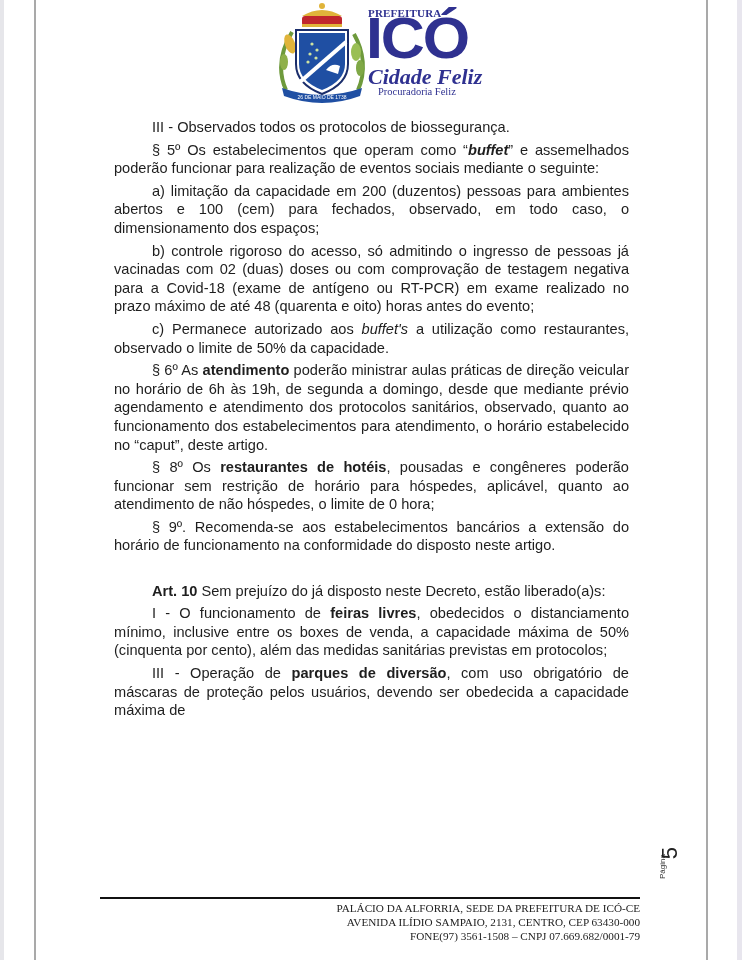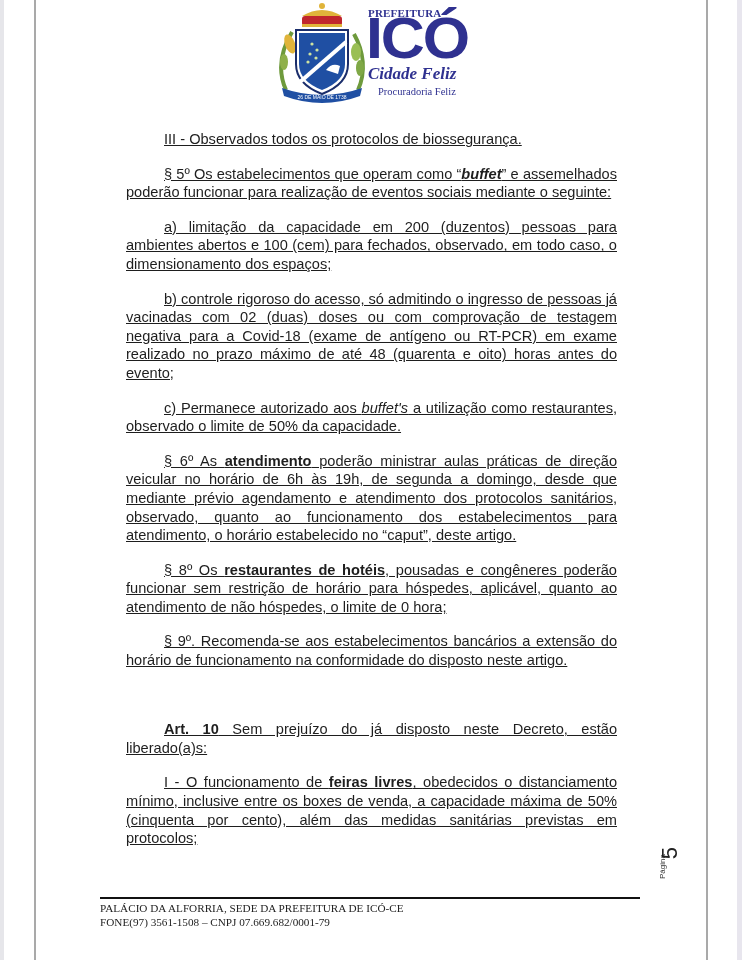--- a/index.html
+++ b/index.html
@@ -13,46 +13,46 @@
   .edge-right { position: absolute; right: 0; top: 0; width: 5px; height: 960px; background: #e8e6ee; }
   .border-left { position: absolute; left: 34px; top: 0; width: 2px; height: 960px; background: #a9a9a9; }
   .border-right { position: absolute; left: 706px; top: 0; width: 2px; height: 960px; background: #a9a9a9; }
 
   
   .logo { position: absolute; left: 272px; top: 2px; width: 230px; height: 104px; }
   .crest { position: absolute; left: 0; top: 0; width: 100px; height: 104px; }
   .logo-text { position: absolute; left: 96px; top: 0; width: 136px; height: 104px; }
   .pref { position: absolute; left: 0; top: 5px; font-family: "Liberation Serif", serif; font-weight: bold; font-size: 11px; color: #2f3190; letter-spacing: 0.2px; }
   .ico { position: absolute; left: -2px; top: 6px; font-family: "Liberation Sans", sans-serif; font-weight: bold; font-size: 58px; line-height: 60px; color: #2f3190; letter-spacing: -2px; transform: scaleX(1.05); transform-origin: left; }
-  .feliz { position: absolute; left: 0; top: 62px; font-family: "Liberation Serif", serif; font-style: italic; font-weight: bold; font-size: 17px; color: #2f3190; }
+  .feliz { position: absolute; left: 0; top: 62px; font-family: "Liberation Serif", serif; font-style: italic; font-weight: bold; font-size: 22px; color: #2f3190; }
   .proc { position: absolute; left: 10px; top: 84px; font-family: "Liberation Serif", serif; font-size: 10.5px; color: #2f3190; }
 
   
   .body-text {
     position: absolute; left: 110px; top: 114px; width: 523px;
     font-size: 14.6px; line-height: 18.6px; text-align: justify;
   }
-  .body-text p { margin: 16px; text-indent: 38px; text-decoration: underline; }
+  .body-text p { margin: 4px; text-indent: 38px; }
   .body-text p.spacer { height: 18.6px; }
 
   .page-num {
     position: absolute; left: 660px; top: 836px; width: 30px; height: 50px;
   }
   .page-num .lbl {
     position: absolute; left: -10px; top: 26px; transform: rotate(-90deg);
     font-size: 8px; color: #333; white-space: nowrap;
   }
   .page-num .num {
     position: absolute; left: 4px; top: 4px; transform: rotate(-90deg);
     font-size: 22px; color: #222;
   }
 
   .footer-rule { position: absolute; left: 100px; top: 897px; width: 540px; height: 2px; background: #111; }
   .footer {
-    position: absolute; left: 100px; top: 902px; width: 540px; text-align: left;
+    position: absolute; left: 100px; top: 902px; width: 540px; text-align: right;
     font-family: "Liberation Serif", serif; font-size: 11.2px; line-height: 13.8px; color: #222;
   }
   .footer div { white-space: nowrap; }
 </style>
 </head>
 <body>
 
 <div class="edge-left"></div>
 <div class="edge-right"></div>
 <div class="border-left"></div>
@@ -99,24 +99,26 @@
     <p>§ 5º Os estabelecimentos que operam como “<span style="font-weight: bold; font-style: italic;">buffet</span>” e assemelhados poderão funcionar para realização de eventos sociais mediante o seguinte:</p>
     <p>a) limitação da capacidade em 200 (duzentos) pessoas para ambientes abertos e 100 (cem) para fechados, observado, em todo caso, o dimensionamento dos espaços;</p>
     <p>b) controle rigoroso do acesso, só admitindo o ingresso de pessoas já vacinadas com 02 (duas) doses ou com comprovação de testagem negativa para a Covid-18 (exame de antígeno ou RT-PCR) em exame realizado no prazo máximo de até 48 (quarenta e oito) horas antes do evento;</p>
     <p>c) Permanece autorizado aos <span style="font-style: italic;">buffet's</span> a utilização como restaurantes, observado o limite de 50% da capacidade.</p>
     <p>§ 6º As <span style="font-weight: bold;">atendimento</span> poderão ministrar aulas práticas de direção veicular no horário de 6h às 19h, de segunda a domingo, desde que mediante prévio agendamento e atendimento dos protocolos sanitários, observado, quanto ao funcionamento dos estabelecimentos para atendimento, o horário estabelecido no “caput”, deste artigo.</p>
     <p>§ 8º Os <span style="font-weight: bold;">restaurantes de hotéis</span>, pousadas e congêneres poderão funcionar sem restrição de horário para hóspedes, aplicável, quanto ao atendimento de não hóspedes, o limite de 0 hora;</p>
     <p>§ 9º. Recomenda-se aos estabelecimentos bancários a extensão do horário de funcionamento na conformidade do disposto neste artigo.</p>
     <p class="spacer"></p>
     <p><span style="font-weight: bold;">Art. 10</span> Sem prejuízo do já disposto neste Decreto, estão liberado(a)s:</p>
     <p>I - O funcionamento de <span style="font-weight: bold;">feiras livres</span>, obedecidos o distanciamento mínimo, inclusive entre os boxes de venda, a capacidade máxima de 50% (cinquenta por cento), além das medidas sanitárias previstas em protocolos;</p>
+    <p>III - Operação de <span style="font-weight: bold;">parques de diversão</span>, com uso obrigatório de máscaras de proteção pelos usuários, devendo ser obedecida a capacidade máxima de</p>
   </div>
 
 <div class="page-num">
   <span class="lbl">Página</span>
   <span class="num">5</span>
 </div>
 
 <div class="footer-rule"></div>
 <div class="footer">
   <div>PALÁCIO DA ALFORRIA, SEDE DA PREFEITURA DE ICÓ-CE</div>
+  <div>AVENIDA ILÍDIO SAMPAIO, 2131, CENTRO, CEP 63430-000</div>
   <div>FONE(97) 3561-1508 – CNPJ 07.669.682/0001-79</div>
 </div>
 
 </body></html>

